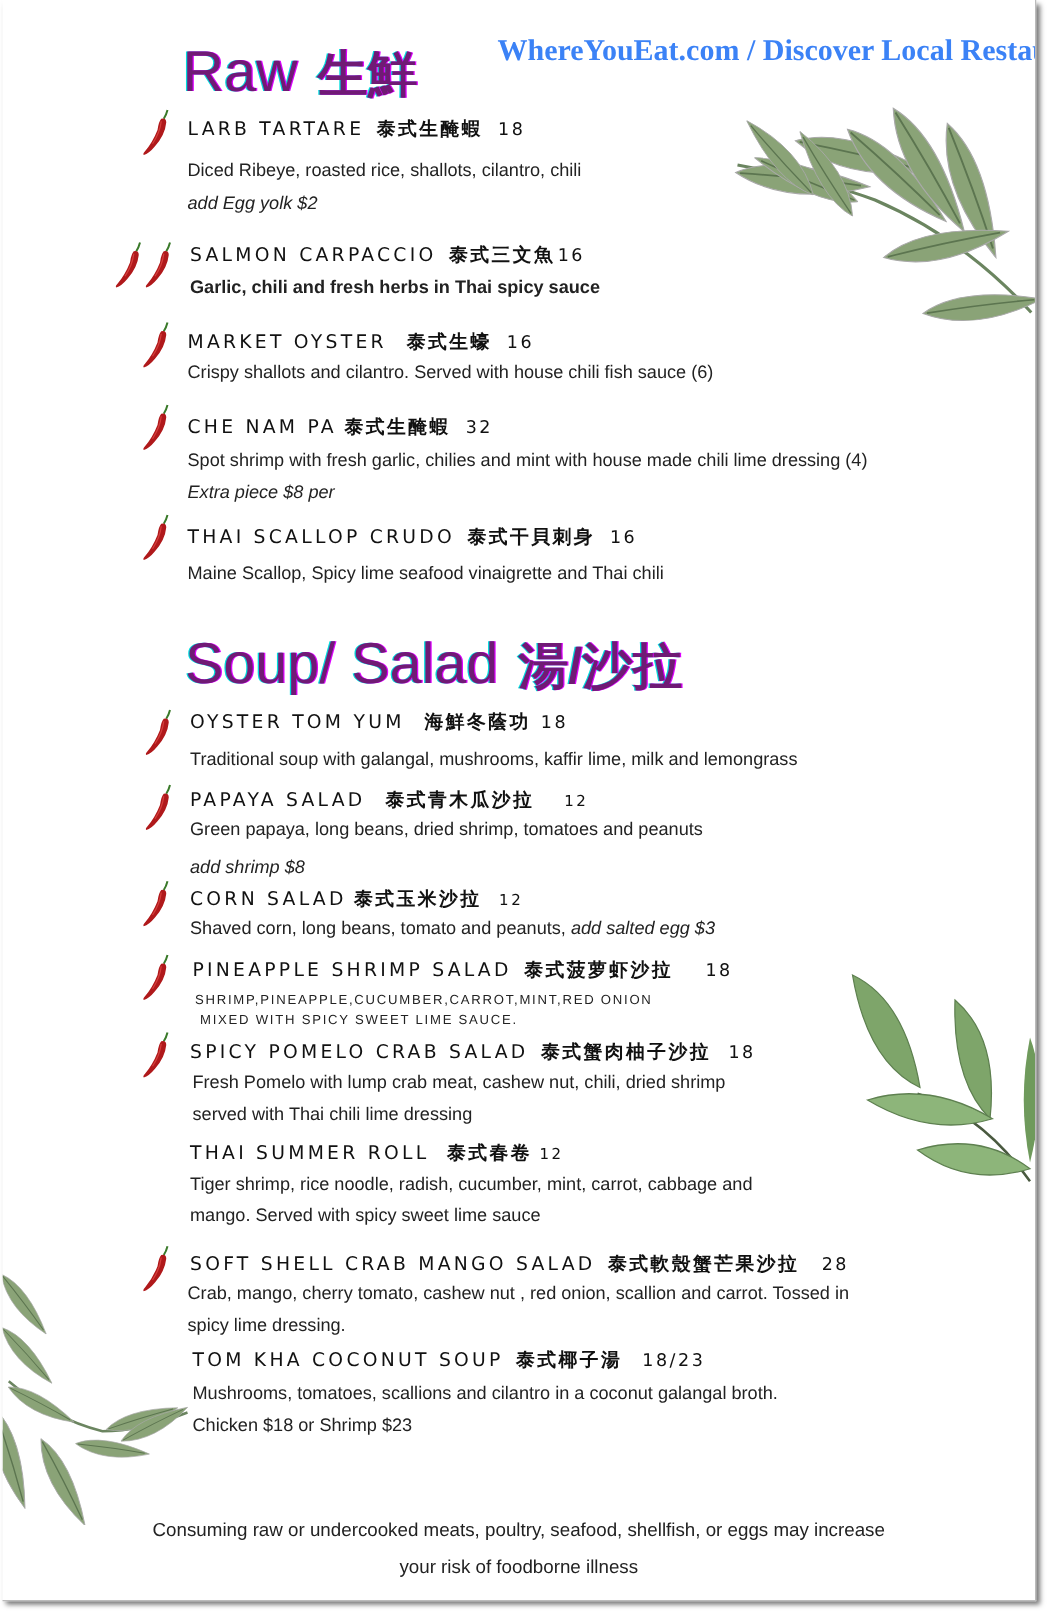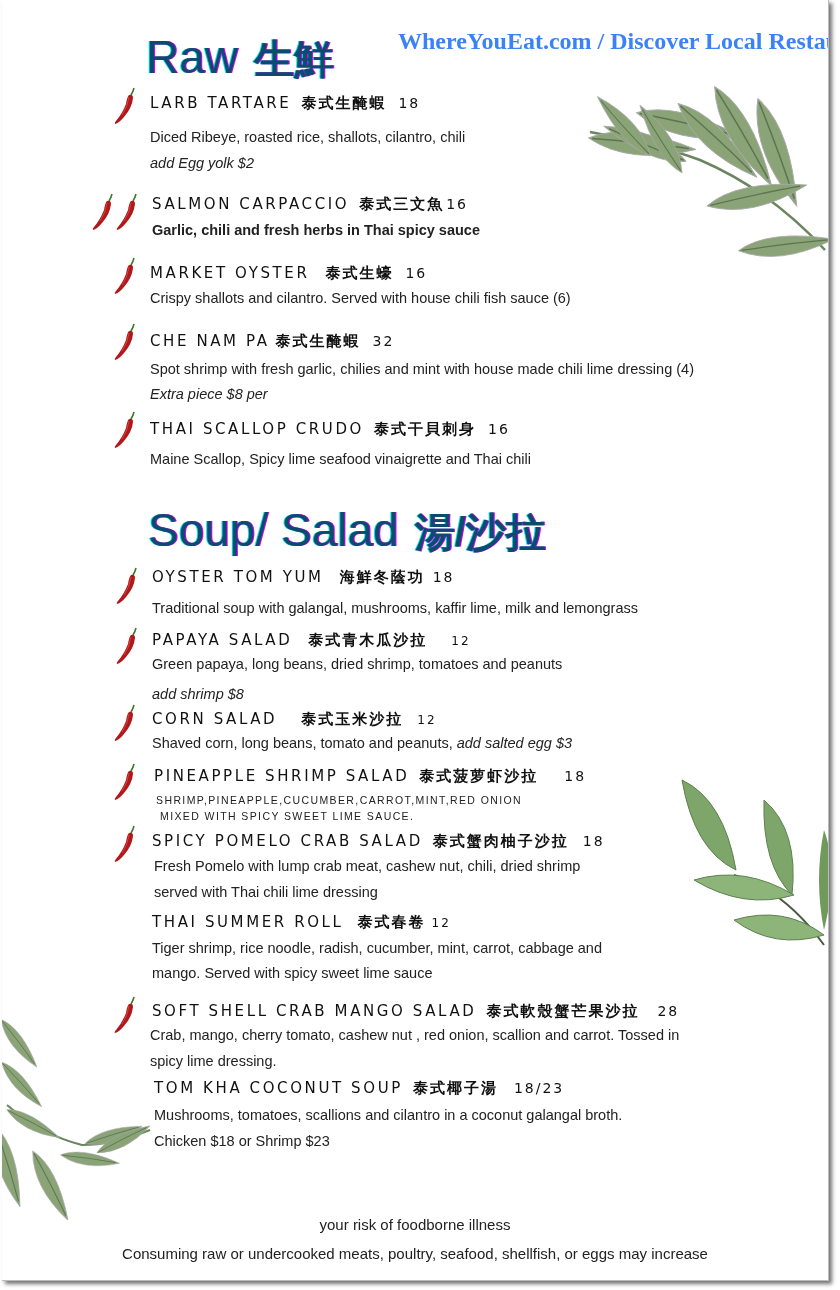--- a/index.html
+++ b/index.html
@@ -10,21 +10,21 @@
       box-shadow: 3px 3px 4px rgba(0,0,0,0.55);
       border-right: 1px solid #bbb; border-bottom: 1px solid #bbb;
       overflow: hidden;
     }
     .watermark {
       position: absolute; left: 396px; top: 28px;
       font-family: "Liberation Serif", serif; font-weight: bold;
       font-size: 24px; color: #3b82f6; white-space: nowrap;
     }
     .section-title {
-      position: absolute; font-family: "Liberation Sans", sans-serif; color: #0c4a6e;
+      position: absolute; font-family: "Liberation Sans", sans-serif; color: #701a75;
       white-space: nowrap; text-shadow: 1px 0 0 #d0f, -1px 0 0 #0dd;
     }
     .section-title .cn { font-weight: bold; margin-left: 16px; }
     .item-title {
       position: absolute; font-family: "DejaVu Sans", sans-serif; font-size: 15px;
       letter-spacing: 2.6px; color: #111; white-space: nowrap;
     }
     .item-title .cn { font-weight: bold; letter-spacing: 2px; margin-left: 10px; }
     .item-title .price { margin-left: 12px; font-size: 14px; letter-spacing: 2px; }
     .desc {
@@ -169,21 +169,21 @@
   <div class="item-title" style="left:150px; top:631px;">
     <span>PAPAYA SALAD</span><span class="cn" style="margin-left:16px;">泰式青木瓜沙拉</span><span class="price" style="margin-left:24px; font-size:12px;">12</span>
   </div>
   <div class="desc" style="left:150px; top:656px;">Green papaya, long beans, dried shrimp, tomatoes and peanuts</div>
   <div class="desc italic" style="left:150px; top:686px;">add shrimp $8</div>
 
   <svg class="chili" style="left:110px; top:703px;">
       <use href="#chili-sym"></use>
     </svg>
   <div class="item-title" style="left:150px; top:710px;">
-    <span>CORN SALAD</span><span class="cn" style="margin-left:24px;">泰式玉米沙拉</span><span class="price" style="margin-left:14px; font-size:12px;">12</span>
+    <span>CORN SALAD</span><span class="cn" style="margin-left:6px;">泰式玉米沙拉</span><span class="price" style="margin-left:14px; font-size:12px;">12</span>
   </div>
   <div class="desc" style="left:150px; top:735px;">
     <span>Shaved corn, long beans, tomato and peanuts,</span> <span class="italic">add salted egg $3</span>
   </div>
 
   <svg class="chili" style="left:110px; top:762px;">
       <use href="#chili-sym"></use>
     </svg>
   <div class="item-title" style="left:152px; top:767px;">
     <span>PINEAPPLE SHRIMP SALAD</span><span class="cn">泰式菠萝虾沙拉</span><span class="price" style="margin-left:26px;">18</span>
@@ -215,16 +215,16 @@
   <div class="desc" style="left:148px; top:1027px;">Crab, mango, cherry tomato, cashew nut , red onion, scallion and carrot. Tossed in</div>
   <div class="desc" style="left:148px; top:1053px;">spicy lime dressing.</div>
 
   <div class="item-title" style="left:152px; top:1079px;">
     <span>TOM KHA COCONUT SOUP</span><span class="cn">泰式椰子湯</span><span class="price" style="margin-left:16px;">18/23</span>
   </div>
   <div class="desc" style="left:152px; top:1107px;">Mushrooms, tomatoes, scallions and cilantro in a coconut galangal broth.</div>
   <div class="desc" style="left:152px; top:1133px;">Chicken $18  or  Shrimp $23</div>
 
   <div class="footer">
+    <div>Consuming raw or undercooked meats, poultry, seafood, shellfish, or eggs may increase</div>
     <div>your risk of foodborne illness</div>
-    <div>Consuming raw or undercooked meats, poultry, seafood, shellfish, or eggs may increase</div>
   </div>
 </div>
 
 </body></html>

